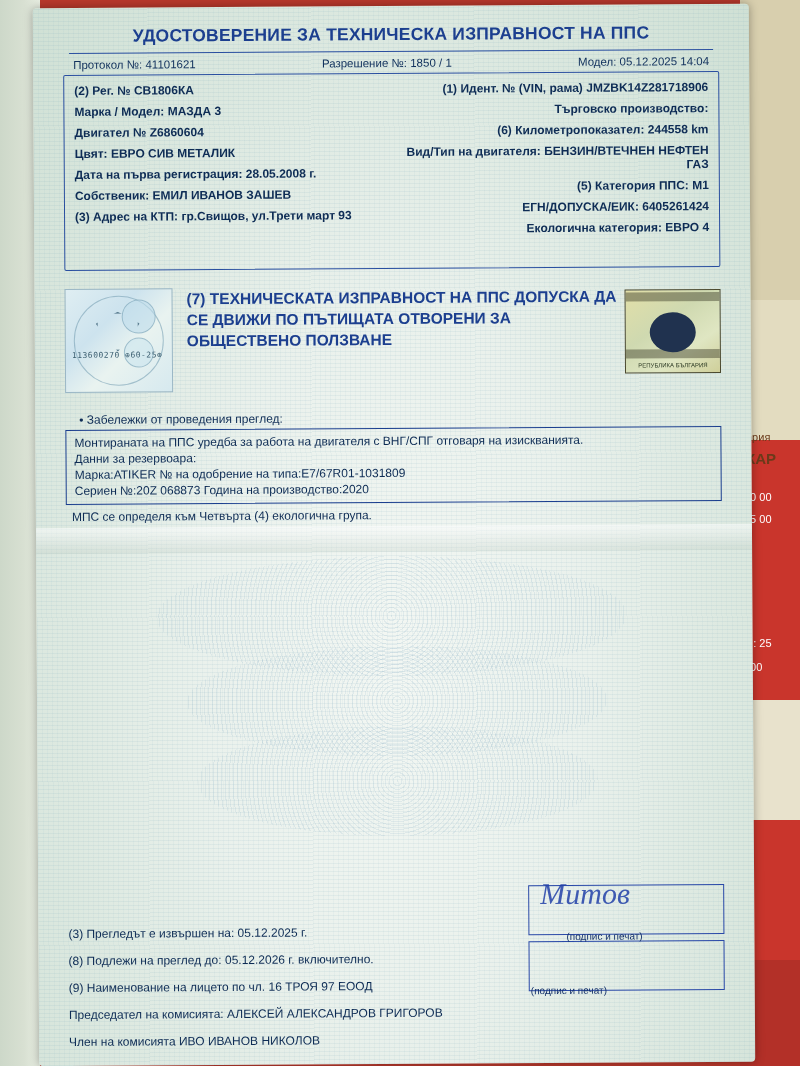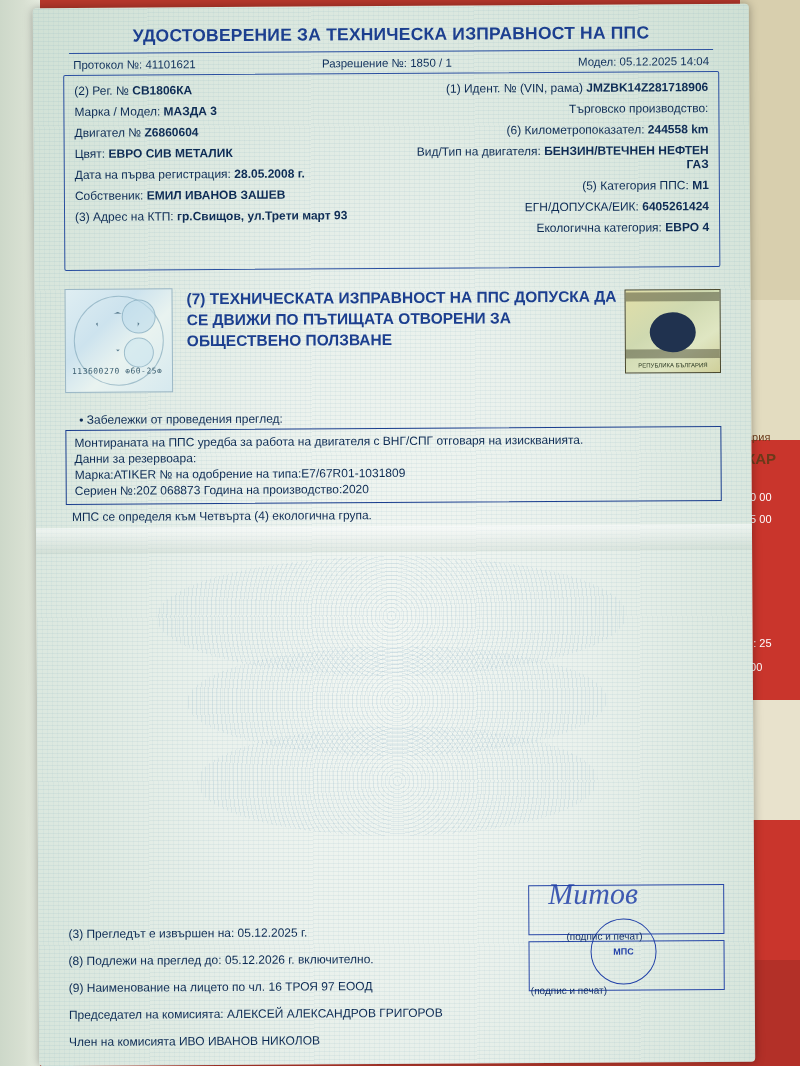--- a/index.html
+++ b/index.html
@@ -74,21 +74,21 @@
     margin:0 16px;
     min-height:196px;
     position:relative;
     border-radius:2px;
   }
   .cols { display:flex; padding:8px 10px 6px 10px; }
   .col-l { width:50%; }
   .col-r { width:50%; text-align:right; }
   .fl { font-size:12px; color:#0e2c55; margin:0 0 7px 0; line-height:14px; }
   .fl b { font-weight:bold; }
-  .fl .lbl { font-weight:normal; }
+  .fl .lbl { font-weight:bold; }
 
   .band {
     margin:12px 16px 0 16px;
     display:flex; align-items:flex-start;
     min-height:118px;
     position:relative;
   }
   .holo {
     width:108px; height:104px; margin-top:6px;
     border:1px solid #9bb7c6;
@@ -96,21 +96,21 @@
       linear-gradient(135deg,#dfeef2 0%, #cde3ee 35%, #e9f3f0 60%, #d6e9ef 100%);
     position:relative; overflow:hidden;
   }
   .holo .ring { position:absolute; border-radius:50%; border:1px solid rgba(120,160,180,.6); }
   .holo .tri {
     position:absolute; left:30px; top:22px; width:44px; height:40px;
     border:2px solid #5d7f92; border-radius:4px;
     clip-path: polygon(50% 0, 100% 30%, 50% 100%, 0 30%);
   }
   .holo .code {
-    position:absolute; left:6px; bottom:16px; font-size:8px; color:#3b5e70;
+    position:absolute; left:6px; bottom:32px; font-size:8px; color:#3b5e70;
     font-family:"DejaVu Sans Mono", monospace; letter-spacing:.5px;
   }
   .headline {
     flex:1; padding:6px 6px 0 14px;
     color:#1c3f8f; font-weight:bold; font-size:15.5px; line-height:21px;
   }
   .stamp2 {
     width:96px; height:84px; margin-top:10px;
     border:1px solid #4c4a2f;
     background:linear-gradient(145deg,#e2dfa8 0%, #cfd9b0 40%, #dfe6c2 70%, #cfcf9a 100%);
@@ -247,20 +247,19 @@
     <div class="lower">
       <div class="ll"><span>(3) Прегледът е извършен на:</span> <span>05.12.2025 г.</span></div>
       <div class="ll"><span>(8) Подлежи на преглед до:</span> <span>05.12.2026 г. включително.</span></div>
       <div class="ll"><span>(9) Наименование на лицето по чл. 16</span> <span>ТРОЯ 97 ЕООД</span></div>
       <div class="ll"><span>Председател на комисията:</span> <span>АЛЕКСЕЙ АЛЕКСАНДРОВ ГРИГОРОВ</span></div>
       <div class="ll" style="margin-bottom:6px;"><span>Член на комисията</span> <span>ИВО ИВАНОВ НИКОЛОВ</span></div>
 
       <div class="signblock">
         <div class="sbox" style="left:0; top:0; width:196px; height:50px;"></div>
         <div class="sbox" style="left:0; top:56px; width:196px; height:50px;"></div>
-        <div class="scribble" style="left:20px; top:-8px;">Митов</div>
-        <div class="round-stamp" style="left:62px; top:34px;">МПС</div>
+        <div class="scribble" style="left:12px; top:-8px;">Митов</div>
         <div class="sig-caption" style="left:38px; top:46px;">(подпис и печат)</div>
         <div class="sig-caption" style="left:2px; top:100px;">(подпис и печат)</div>
       </div>
     </div>
   </div>
 </div>
 
 </body></html>

